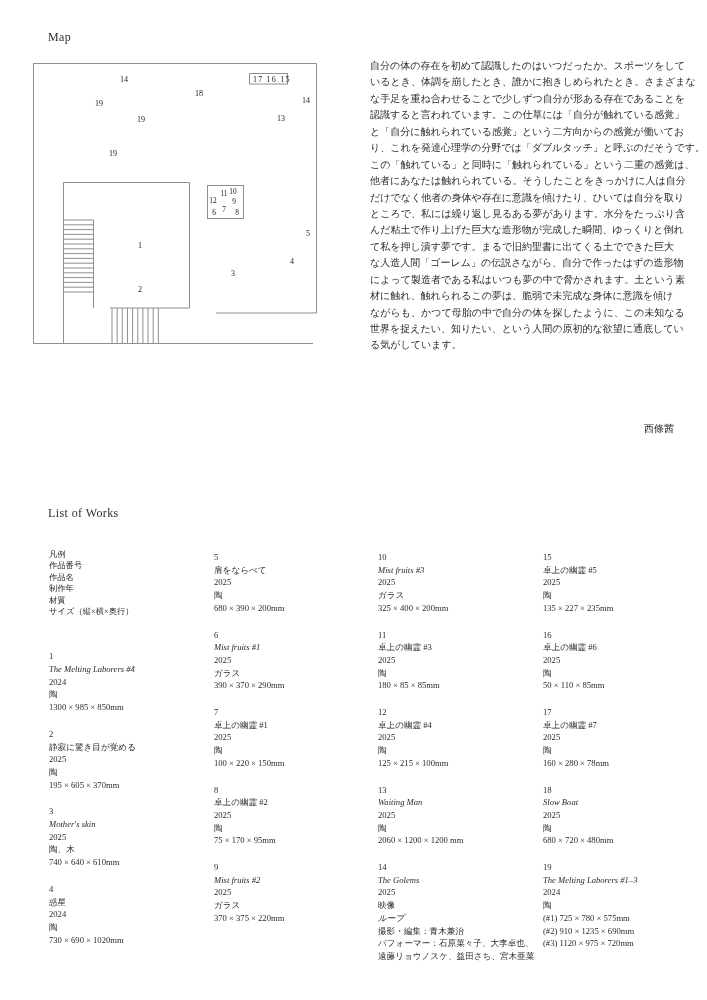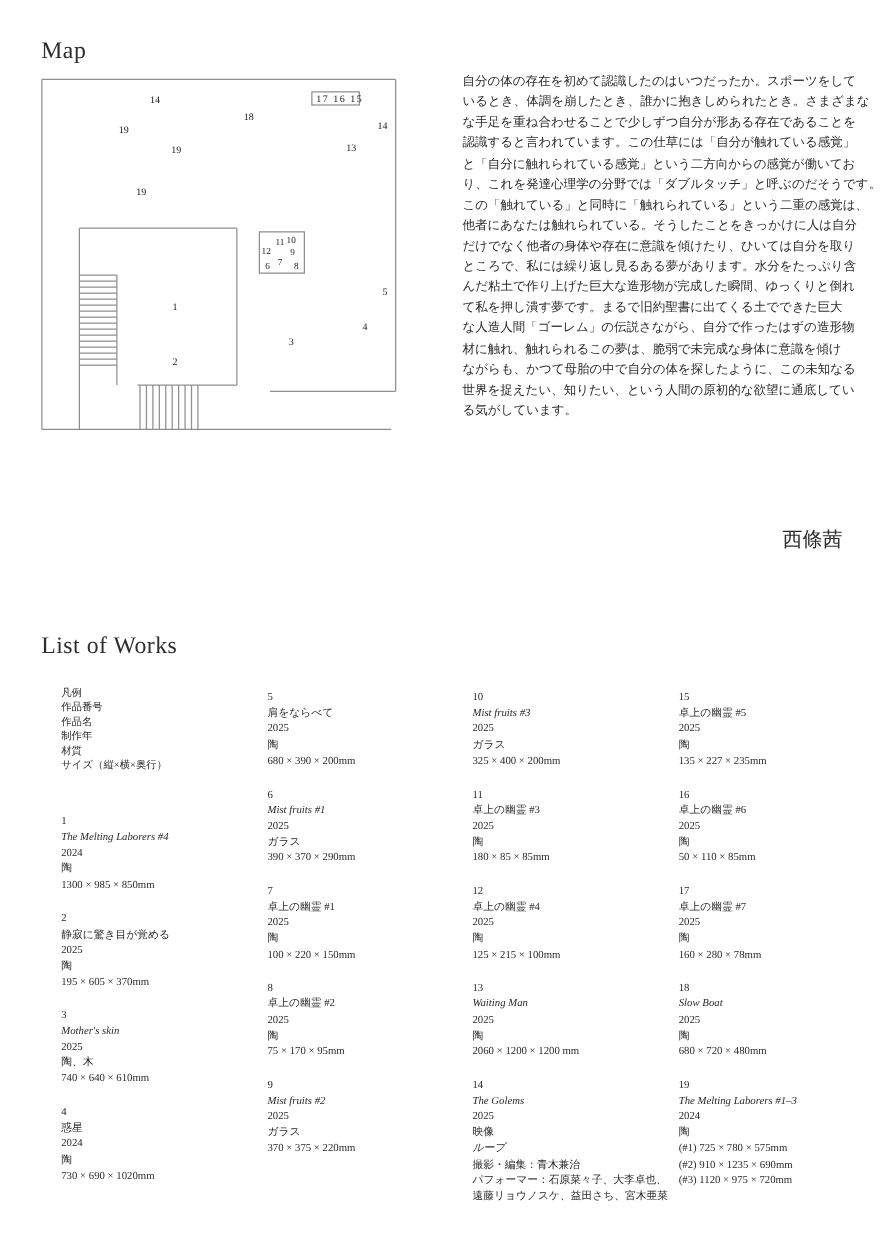--- a/index.html
+++ b/index.html
@@ -1,29 +1,29 @@
 <!DOCTYPE html>
 <html><head>
 <meta charset="utf-8">
 <style>
   html,body{margin:0;padding:0;}
   body{width:707px;height:1000px;background:#ffffff;position:relative;overflow:hidden;
        font-family:"Liberation Serif","DejaVu Serif",serif;color:#262626;}
   .abs{position:absolute;}
-  .sec-title{font-size:19px;letter-spacing:.4px;color:#2e2e2e;}
+  .sec-title{font-size:12px;letter-spacing:.4px;color:#2e2e2e;margin-left:15px;}
   #map-title{left:33px;top:30px;}
   #list-title{left:33px;top:506px;}
   #map-svg{left:0;top:0;}
   #map-svg line,#map-svg rect{stroke:#8f8f8f;stroke-width:1;fill:none;}
   #map-svg .map-num{font-family:"Liberation Serif",serif;font-size:8px;fill:#1a1a1a;}
   #map-svg .map-num-sm{font-family:"Liberation Serif",serif;font-size:7.4px;fill:#1a1a1a;}
   #map-svg .map-box-label{font-family:"Liberation Serif",serif;font-size:8px;fill:#1a1a1a;letter-spacing:1.2px;}
   #essay{left:370px;top:58px;width:304px;font-size:10px;color:#2a2a2a;}
   .essay-line{height:16.45px;line-height:16.45px;white-space:nowrap;}
-  #signature{left:370px;top:422px;width:304px;text-align:right;font-size:16px;color:#2a2a2a;}
+  #signature{left:370px;top:422px;width:304px;text-align:right;font-size:10px;color:#2a2a2a;}
   .works-col{position:absolute;width:164px;font-size:8.6px;color:#2a2a2a;margin-left:16px;}
   #col-0{left:33px;top:549px;}
   #col-1{left:198px;top:551px;}
   #col-2{left:362px;top:551px;}
   #col-3{left:527px;top:551px;}
   #legend{font-size:8.3px;margin-bottom:33px;}
   #legend div{height:11.4px;line-height:11.4px;}
   .work{margin-bottom:14px;}
   .work > div{line-height:12.7px;min-height:12.7px;}
   .it{font-style:italic;}
@@ -107,20 +107,21 @@
     <div class="essay-line">認識すると言われています。この仕草には「自分が触れている感覚」</div>
     <div class="essay-line">と「自分に触れられている感覚」という二方向からの感覚が働いてお</div>
     <div class="essay-line">り、これを発達心理学の分野では「ダブルタッチ」と呼ぶのだそうです。</div>
     <div class="essay-line">この「触れている」と同時に「触れられている」という二重の感覚は、</div>
     <div class="essay-line">他者にあなたは触れられている。そうしたことをきっかけに人は自分</div>
     <div class="essay-line">だけでなく他者の身体や存在に意識を傾けたり、ひいては自分を取り</div>
     <div class="essay-line">ところで、私には繰り返し見るある夢があります。水分をたっぷり含</div>
     <div class="essay-line">んだ粘土で作り上げた巨大な造形物が完成した瞬間、ゆっくりと倒れ</div>
     <div class="essay-line">て私を押し潰す夢です。まるで旧約聖書に出てくる土でできた巨大</div>
     <div class="essay-line">な人造人間「ゴーレム」の伝説さながら、自分で作ったはずの造形物</div>
+    <div class="essay-line">によって製造者である私はいつも夢の中で脅かされます。土という素</div>
     <div class="essay-line">材に触れ、触れられるこの夢は、脆弱で未完成な身体に意識を傾け</div>
     <div class="essay-line">ながらも、かつて母胎の中で自分の体を探したように、この未知なる</div>
     <div class="essay-line">世界を捉えたい、知りたい、という人間の原初的な欲望に通底してい</div>
     <div class="essay-line">る気がしています。</div>
   </div>
 <div class="abs" id="signature">西條茜</div>
 
 <div class="abs sec-title" id="list-title">List of Works</div>
 
 <div class="works-col" id="col-0">

